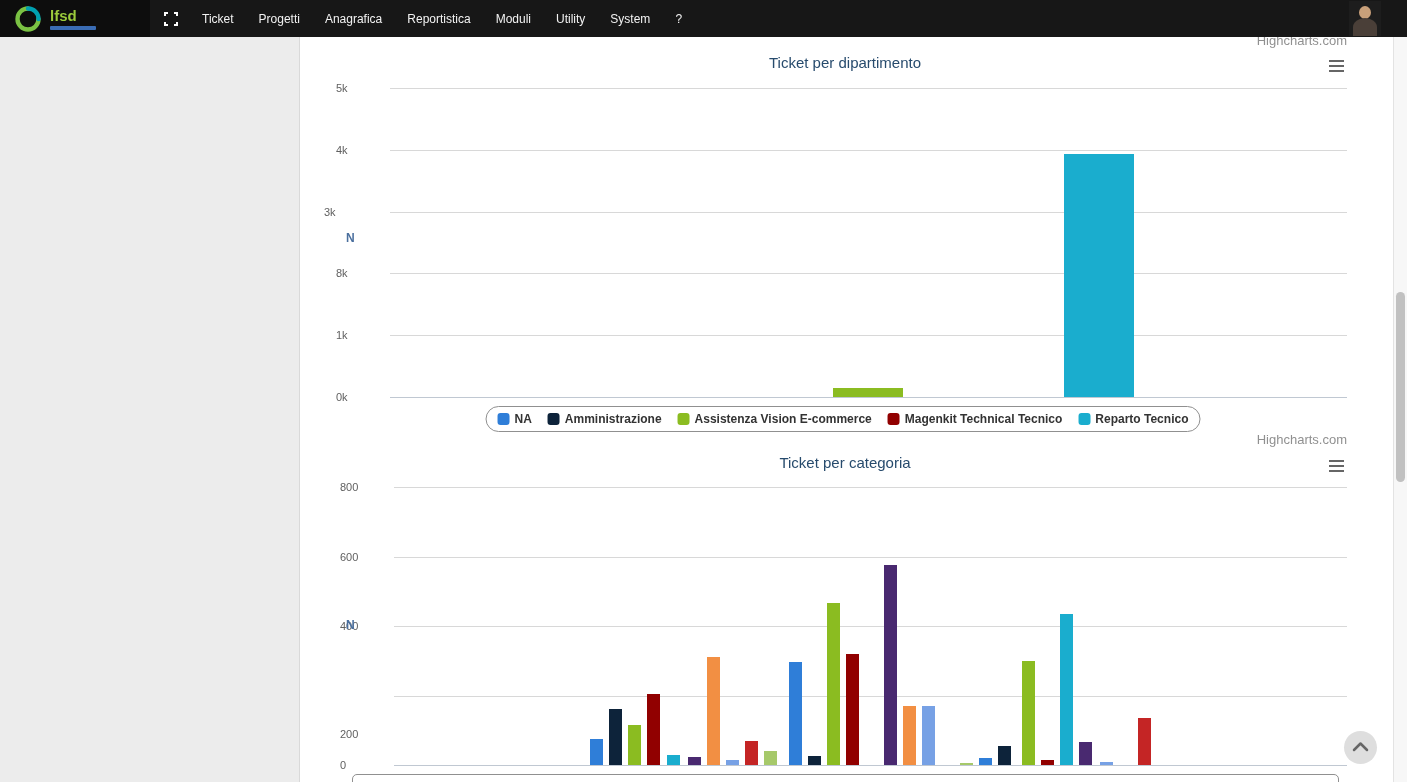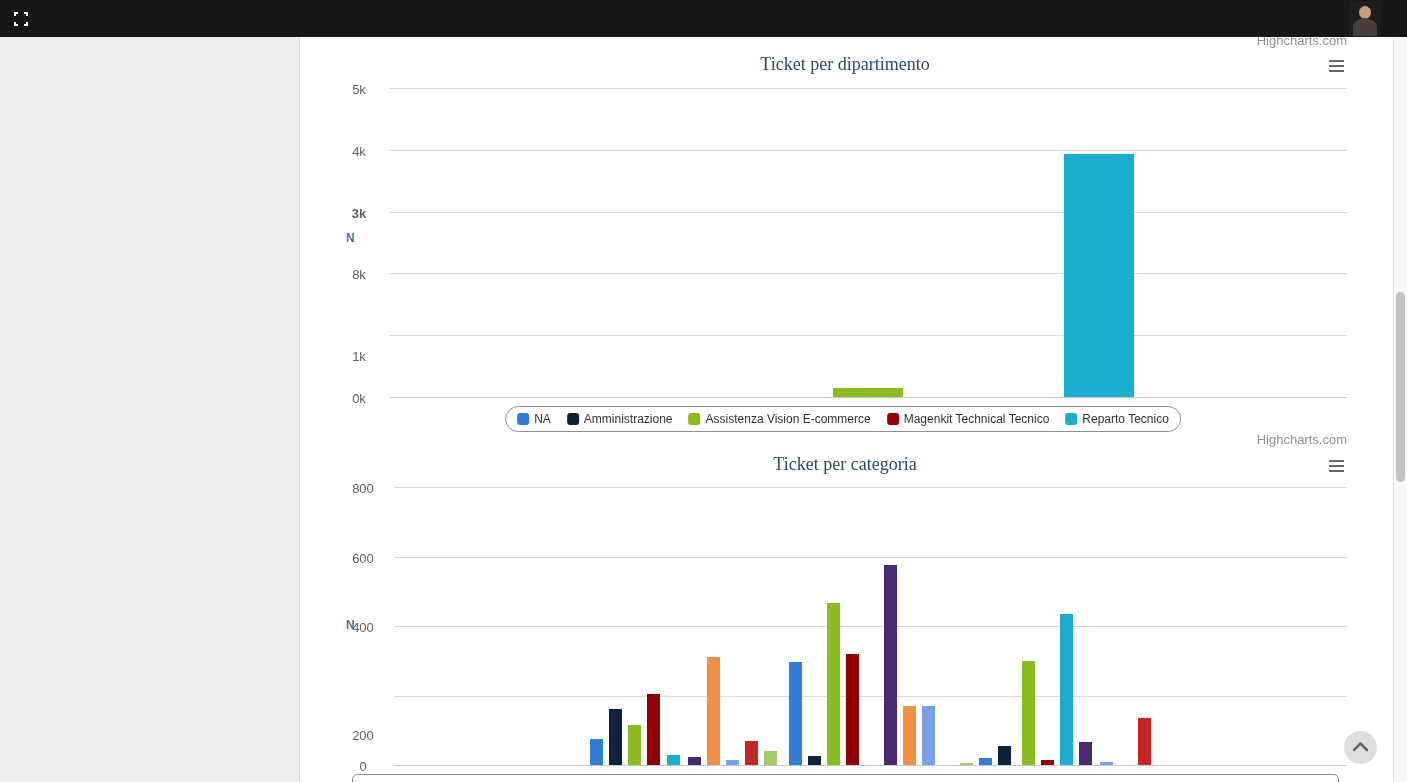--- a/index.html
+++ b/index.html
@@ -34,30 +34,30 @@
   }
   .main {
     position:absolute; top:37px; left:301px; width:1092px; height:745px; background:#ffffff;
   }
   #charts-layer { position:absolute; top:0; left:0; width:1407px; height:782px; z-index:2; pointer-events:none; }
   #charts-layer .clickable { pointer-events:auto; }
 
   
   .gridline { position:absolute; height:1px; background:#d8d8d8; }
   .gridline.zero { background:#c0c8d2; }
-  .ytick { position:absolute; width:46px; text-align:center; font-size:13px; color:#606060; }
+  .ytick { position:absolute; width:46px; text-align:left; font-size:11px; color:#606060; }
   .bar { position:absolute; }
-  .c-title { position:absolute; transform:translateX(-50%); font-size:18px; color:#274b6d; white-space:nowrap;font-family:Liberation Serif, serif; }
+  .c-title { position:absolute; transform:translateX(-50%); font-size:15px; color:#274b6d; white-space:nowrap; }
   .ylab { position:absolute; font-size:12px; font-weight:bold; color:#4a6f9e; }
   .burger { position:absolute; width:15px; cursor:pointer; }
   .burger span { display:block; height:2px; background:#666; margin-bottom:3px; }
   .legend-box {
     position:absolute; transform:translateX(-50%);
     display:flex; align-items:center; gap:16px;
-    border:1px solid #909090; border-radius:13px; padding:5px 11px; background:#fff;
+    border:1px solid #909090; border-radius:13px; padding:5px 11px; background:#fff;font-weight:bold;
   }
   .legend-item { display:flex; align-items:center; gap:5px; font-size:12px; color:#333333; cursor:pointer; white-space:nowrap; }
   .swatch { width:12px; height:12px; border-radius:3px; }
 
   .credits { position:absolute; right:60px; font-size:13px; color:#909090; z-index:3; cursor:pointer; }
   .credits.c1 { top:33px; }
   .credits.c2 { top:432px; }
 
   
   .bottom-box {
@@ -79,49 +79,69 @@
   .scroll-top {
     position:absolute; left:1344px; top:731px; width:33px; height:33px;
     border-radius:50%; background:#dedede; z-index:8;
     display:flex; align-items:center; justify-content:center; cursor:pointer;
   }
 </style>
 </head>
 <body>
 
 <div class="topbar">
+  <div class="brand">
+    <svg width="28" height="28" viewBox="0 0 32 32">
+      <path d="M28 16 A12 12 0 1 1 16 4" stroke="#7ac143" stroke-width="5" fill="none" stroke-linecap="round"></path>
+      <path d="M16 4 A12 12 0 0 1 28 16" stroke="#00a0b0" stroke-width="5" fill="none" stroke-linecap="round"></path>
+    </svg>
+    <div>
+      <div class="brand-text">lfsd</div>
+      <div class="tagline-bar"></div>
+    </div>
+  </div>
   <div class="fs-icon">
     <svg width="14" height="14" viewBox="0 0 14 14" fill="none" stroke="#ffffff" stroke-width="2">
       <path d="M1 4 V1 H4"></path>
         <path d="M10 1 H13 V4"></path>
         <path d="M13 10 V13 H10"></path>
         <path d="M4 13 H1 V10"></path>
     </svg>
   </div>
+  <nav class="topnav">
+    <span class="item">Ticket</span>
+    <span class="item">Progetti</span>
+    <span class="item">Anagrafica</span>
+    <span class="item">Reportistica</span>
+    <span class="item">Moduli</span>
+    <span class="item">Utility</span>
+    <span class="item">System</span>
+    <span class="item">?</span>
+  </nav>
   <div class="avatar">
     <div class="head"></div>
     <div class="body"></div>
   </div>
 </div>
 
 <div class="sidebar"></div>
 <div class="main"></div>
 
 <div class="credits c1">Highcharts.com</div>
 <div class="credits c2">Highcharts.com</div>
 
 <div id="charts-layer">
     <div class="gridline zero" style="left: 390px; top: 397px; width: 957px;"></div>
     <div class="ytick" style="left: 336px; top: 391px;">0k</div>
     <div class="gridline" style="left: 390px; top: 335px; width: 957px;"></div>
-    <div class="ytick" style="left: 336px; top: 329px; margin-top: 20px;">1k</div>
+    <div class="ytick" style="left: 336px; top: 329px;">1k</div>
     <div class="gridline" style="left: 390px; top: 273px; width: 957px;"></div>
     <div class="ytick" style="left: 336px; top: 267px;">8k</div>
     <div class="gridline" style="left: 390px; top: 212px; width: 957px;"></div>
-    <div class="ytick" style="left: 336px; top: 206px; font-weight: bold;">3k</div>
+    <div class="ytick" style="left: 324px; top: 206px;">3k</div>
     <div class="gridline" style="left: 390px; top: 150px; width: 957px;"></div>
     <div class="ytick" style="left: 336px; top: 144px;">4k</div>
     <div class="gridline" style="left: 390px; top: 88px; width: 957px;"></div>
     <div class="ytick" style="left: 336px; top: 82px;">5k</div>
     <div class="bar clickable" style="left: 833px; top: 388px; width: 70px; height: 9px; background: rgb(139, 188, 33);"></div>
     <div class="bar clickable" style="left: 1064px; top: 154px; width: 70px; height: 243px; background: rgb(26, 173, 206);"></div>
     <div class="c-title" style="left: 845px; top: 54px;">Ticket per dipartimento</div>
     <div class="ylab" style="left: 346px; top: 231px;">N</div>
     <div class="burger clickable" style="left: 1329px; top: 60px;">
       <span></span>

